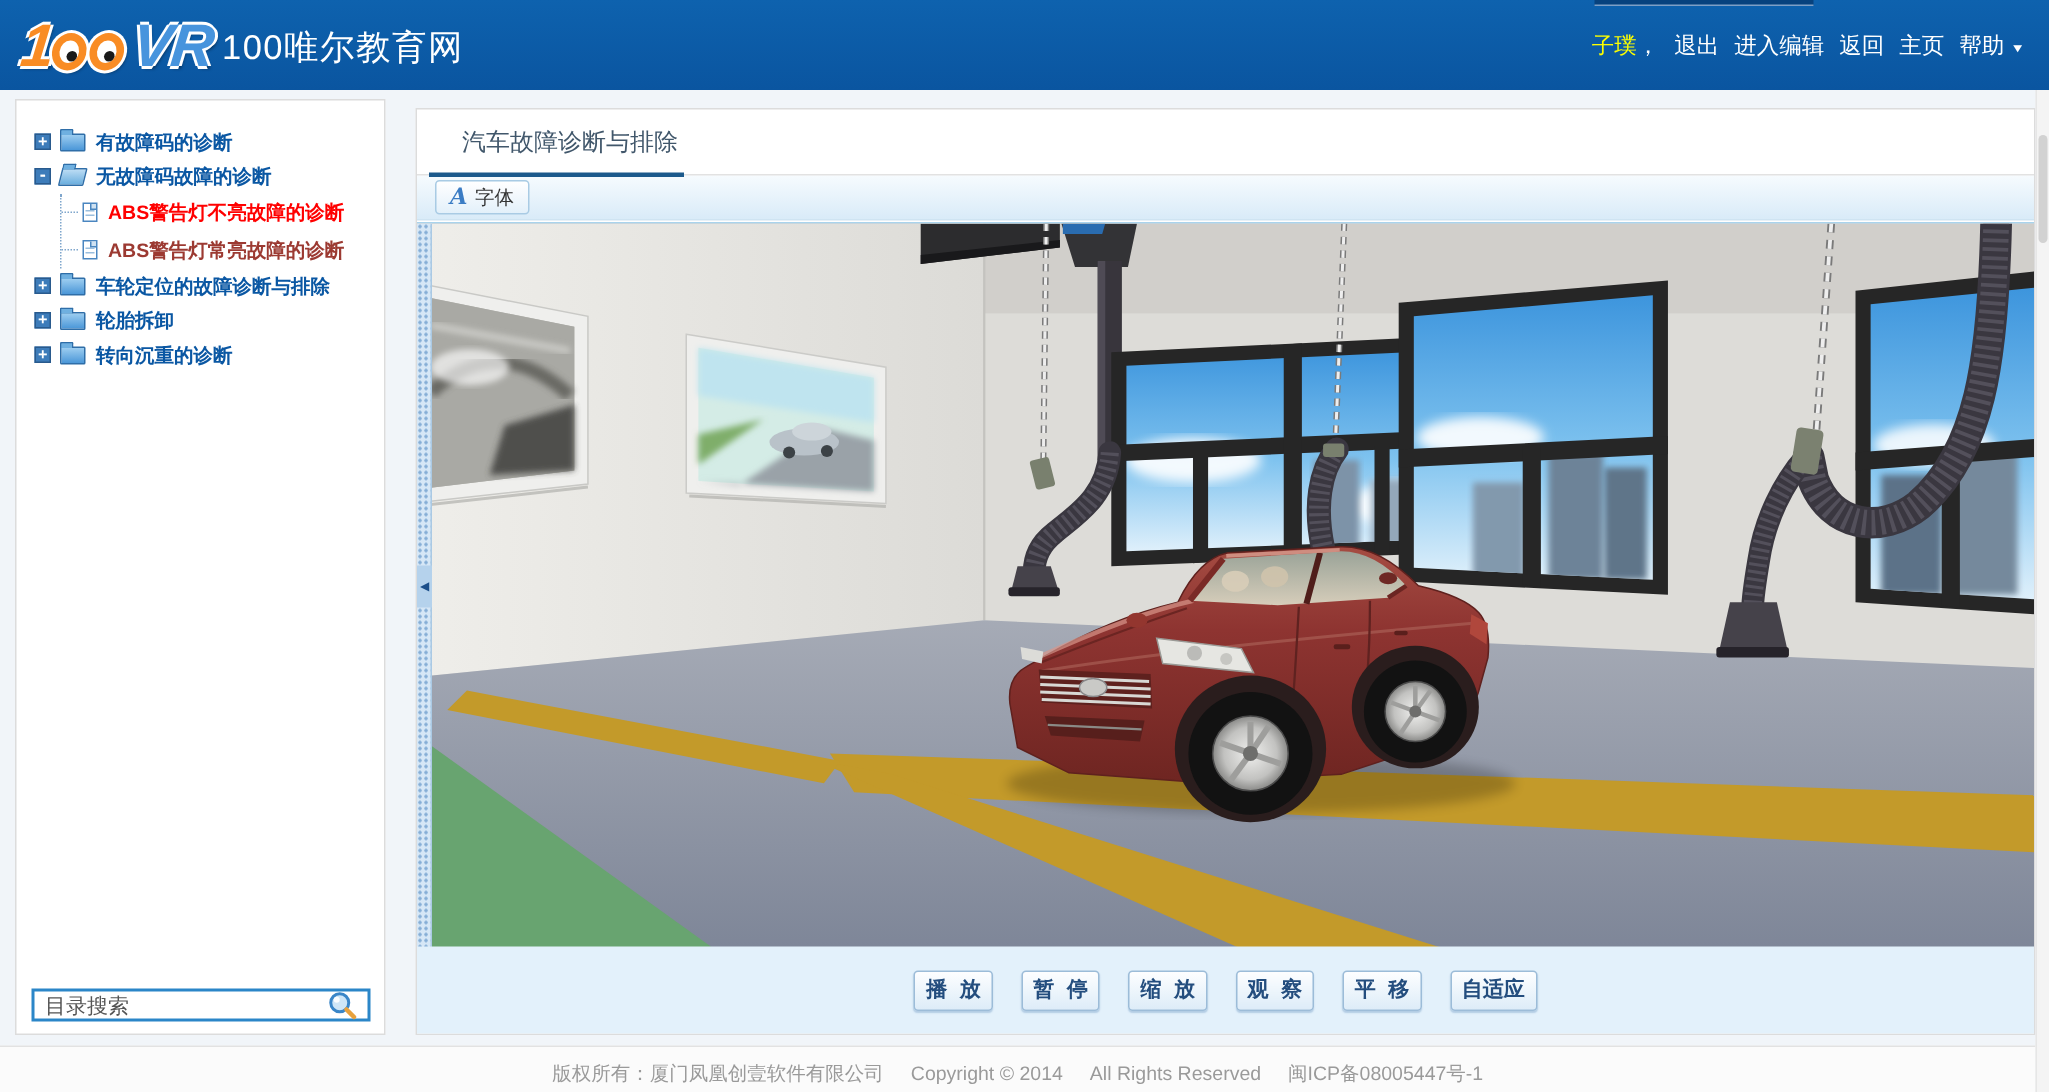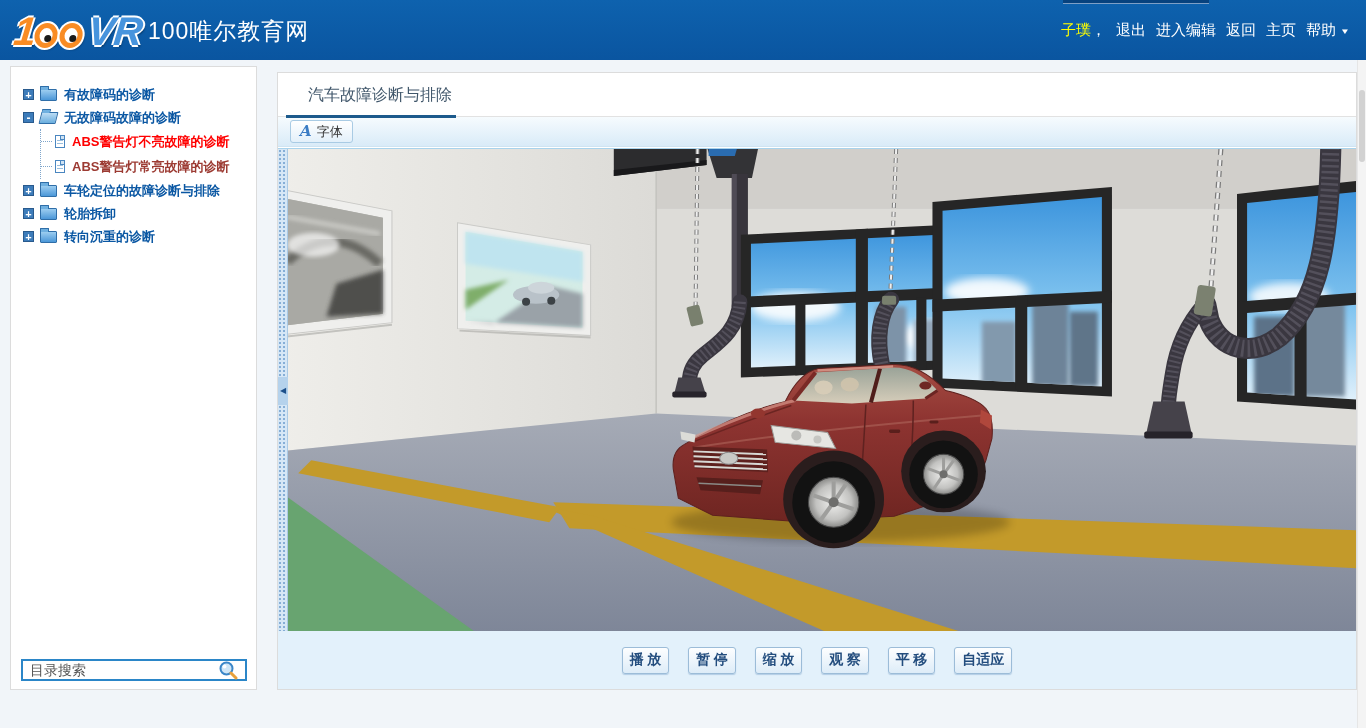--- a/index.html
+++ b/index.html
@@ -73,21 +73,21 @@
   .viewport{position:absolute;left:0;top:75px;width:1078px;height:485px;border-top:1px solid #a9d3ec;overflow:hidden;background:#d8d7d4}
   .viewport svg{display:block;width:100%;height:100%}
   .splitter{position:absolute;left:0;top:0;bottom:0;width:10px;background-color:#d6e7f6;
      background-image:radial-gradient(circle,#86aed6 1px,transparent 1.2px);background-size:4px 4px;border-right:1px solid #aac9e4}
   .collapse{position:absolute;left:0;top:50%;margin-top:-14px;width:10px;height:28px;background:#b5d2ec;
      color:#1c4f8a;font-size:8px;line-height:28px;text-align:center;cursor:pointer}
   .controlbar{position:absolute;left:0;bottom:0;width:100%;height:58px;background:#e3f1fb;
      display:flex;align-items:center;justify-content:center;gap:19px}
   .ctl{height:27px;min-width:47px;padding:0 7px;border:1px solid #9cbcd8;border-radius:3px;
      background:linear-gradient(#fdfeff,#ddecf8);box-shadow:0 1px 1px rgba(120,160,200,.45);
-     font-size:14px;font-weight:bold;color:var(--control-text-blue);cursor:pointer;font-family:Liberation Serif, serif}
+     font-size:14px;font-weight:bold;color:var(--control-text-blue);cursor:pointer;font-family:Liberation Mono, monospace}
 
   
   .footer{position:absolute;left:0;top:697px;width:1357px;border-top:1px solid #e2e2e2;padding-top:9px;
      text-align:center;font-size:13px;color:#9a9a9a;background:#fbfbfb;height:31px}
   .fseg{margin:0 9px}
   .sb{position:absolute;right:0;top:60px;width:9px;height:668px;background:#f4f4f4;border-left:1px solid #e6e6e6}
   .sb-thumb{position:absolute;left:1px;right:1px;top:30px;height:72px;background:#d2d2d2;border-radius:4px;cursor:pointer}
 </style>
 </head>
 <body>
@@ -414,17 +414,18 @@
     <div class="controlbar" id="controls">
         <button class="ctl">播 放</button>
         <button class="ctl">暂 停</button>
         <button class="ctl">缩 放</button>
         <button class="ctl">观 察</button>
         <button class="ctl">平 移</button>
         <button class="ctl">自适应</button>
       </div>
   </div>
 
+  <div class="footer" id="footer-segs"><span class="fseg">版权所有：厦门凤凰创壹软件有限公司</span><span class="fseg">Copyright © 2014</span><span class="fseg">All Rights Reserved</span><span class="fseg">闽ICP备08005447号-1</span></div>
 
   <div class="sb">
     <div class="sb-thumb"></div>
   </div>
 </div>
 
 </body></html>

